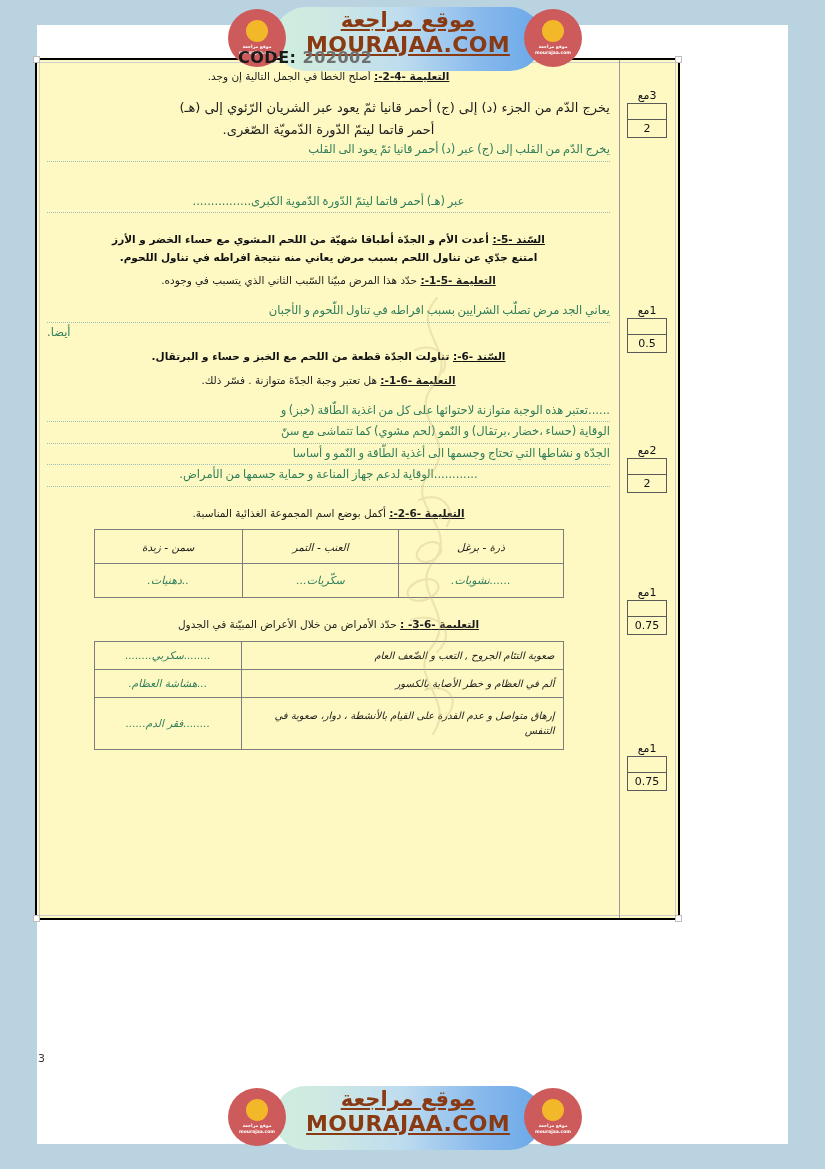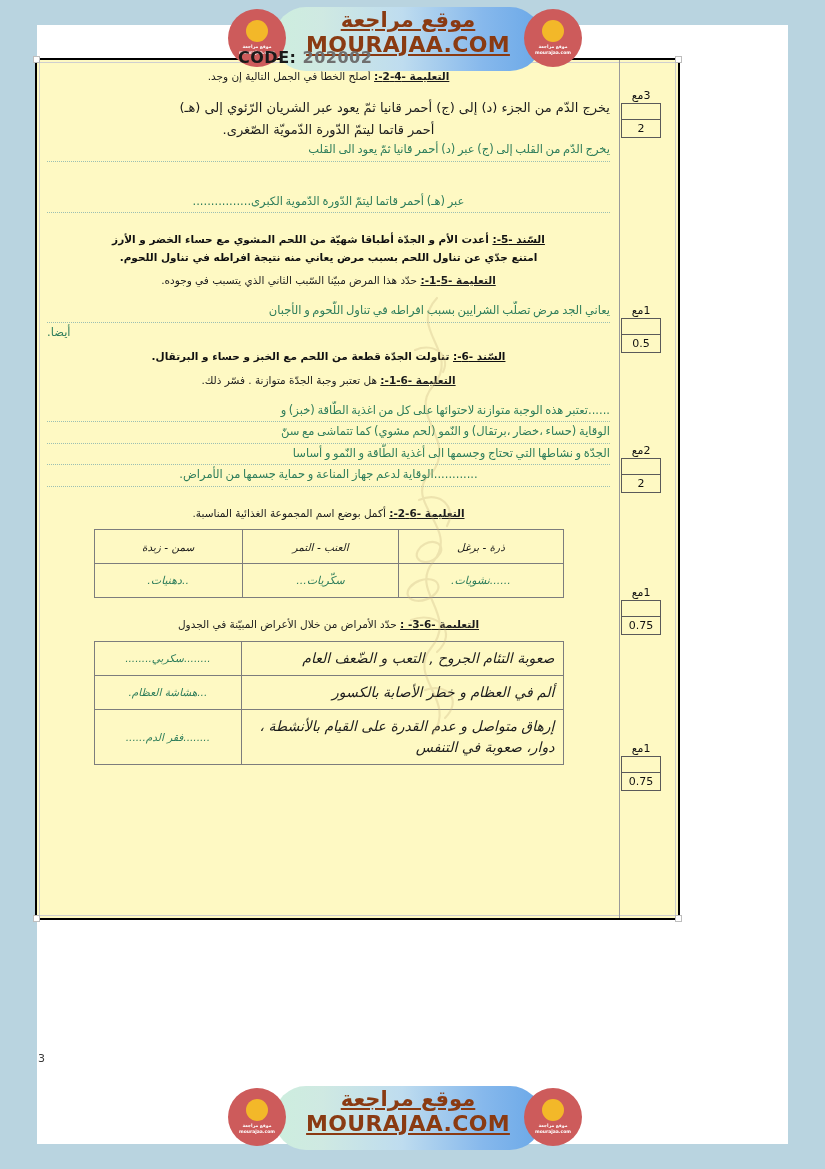--- a/index.html
+++ b/index.html
@@ -221,41 +221,41 @@
   .tbl-food .ans {
     color: #2e7d5b;
     font-size: 11px;
   }
 
   .tbl-sym { width: 470px; }
   .tbl-sym td.desc {
     text-align: right;
     width: 300px;
     line-height: 1.5;
-    font-size: 14px;
+    font-size: 10px;
   }
   .tbl-sym td.ans {
     text-align: center;
     width: 138px;
     color: #2e7d5b;
     font-size: 10.5px;
   }
 
   
   .marks {
     position: absolute;
     right: 0;
     top: 0;
     width: 58px;
     height: 100%;
     direction: rtl;
   }
   .mark-group {
     position: absolute;
-    right: 12px;
+    right: 6px;
     width: 50px;
   }
   .mark-head {
     font-size: 11px;
     color: #111;
     text-align: center;
     direction: rtl;
     line-height: 1.1;
     margin-bottom: 1px;
   }

